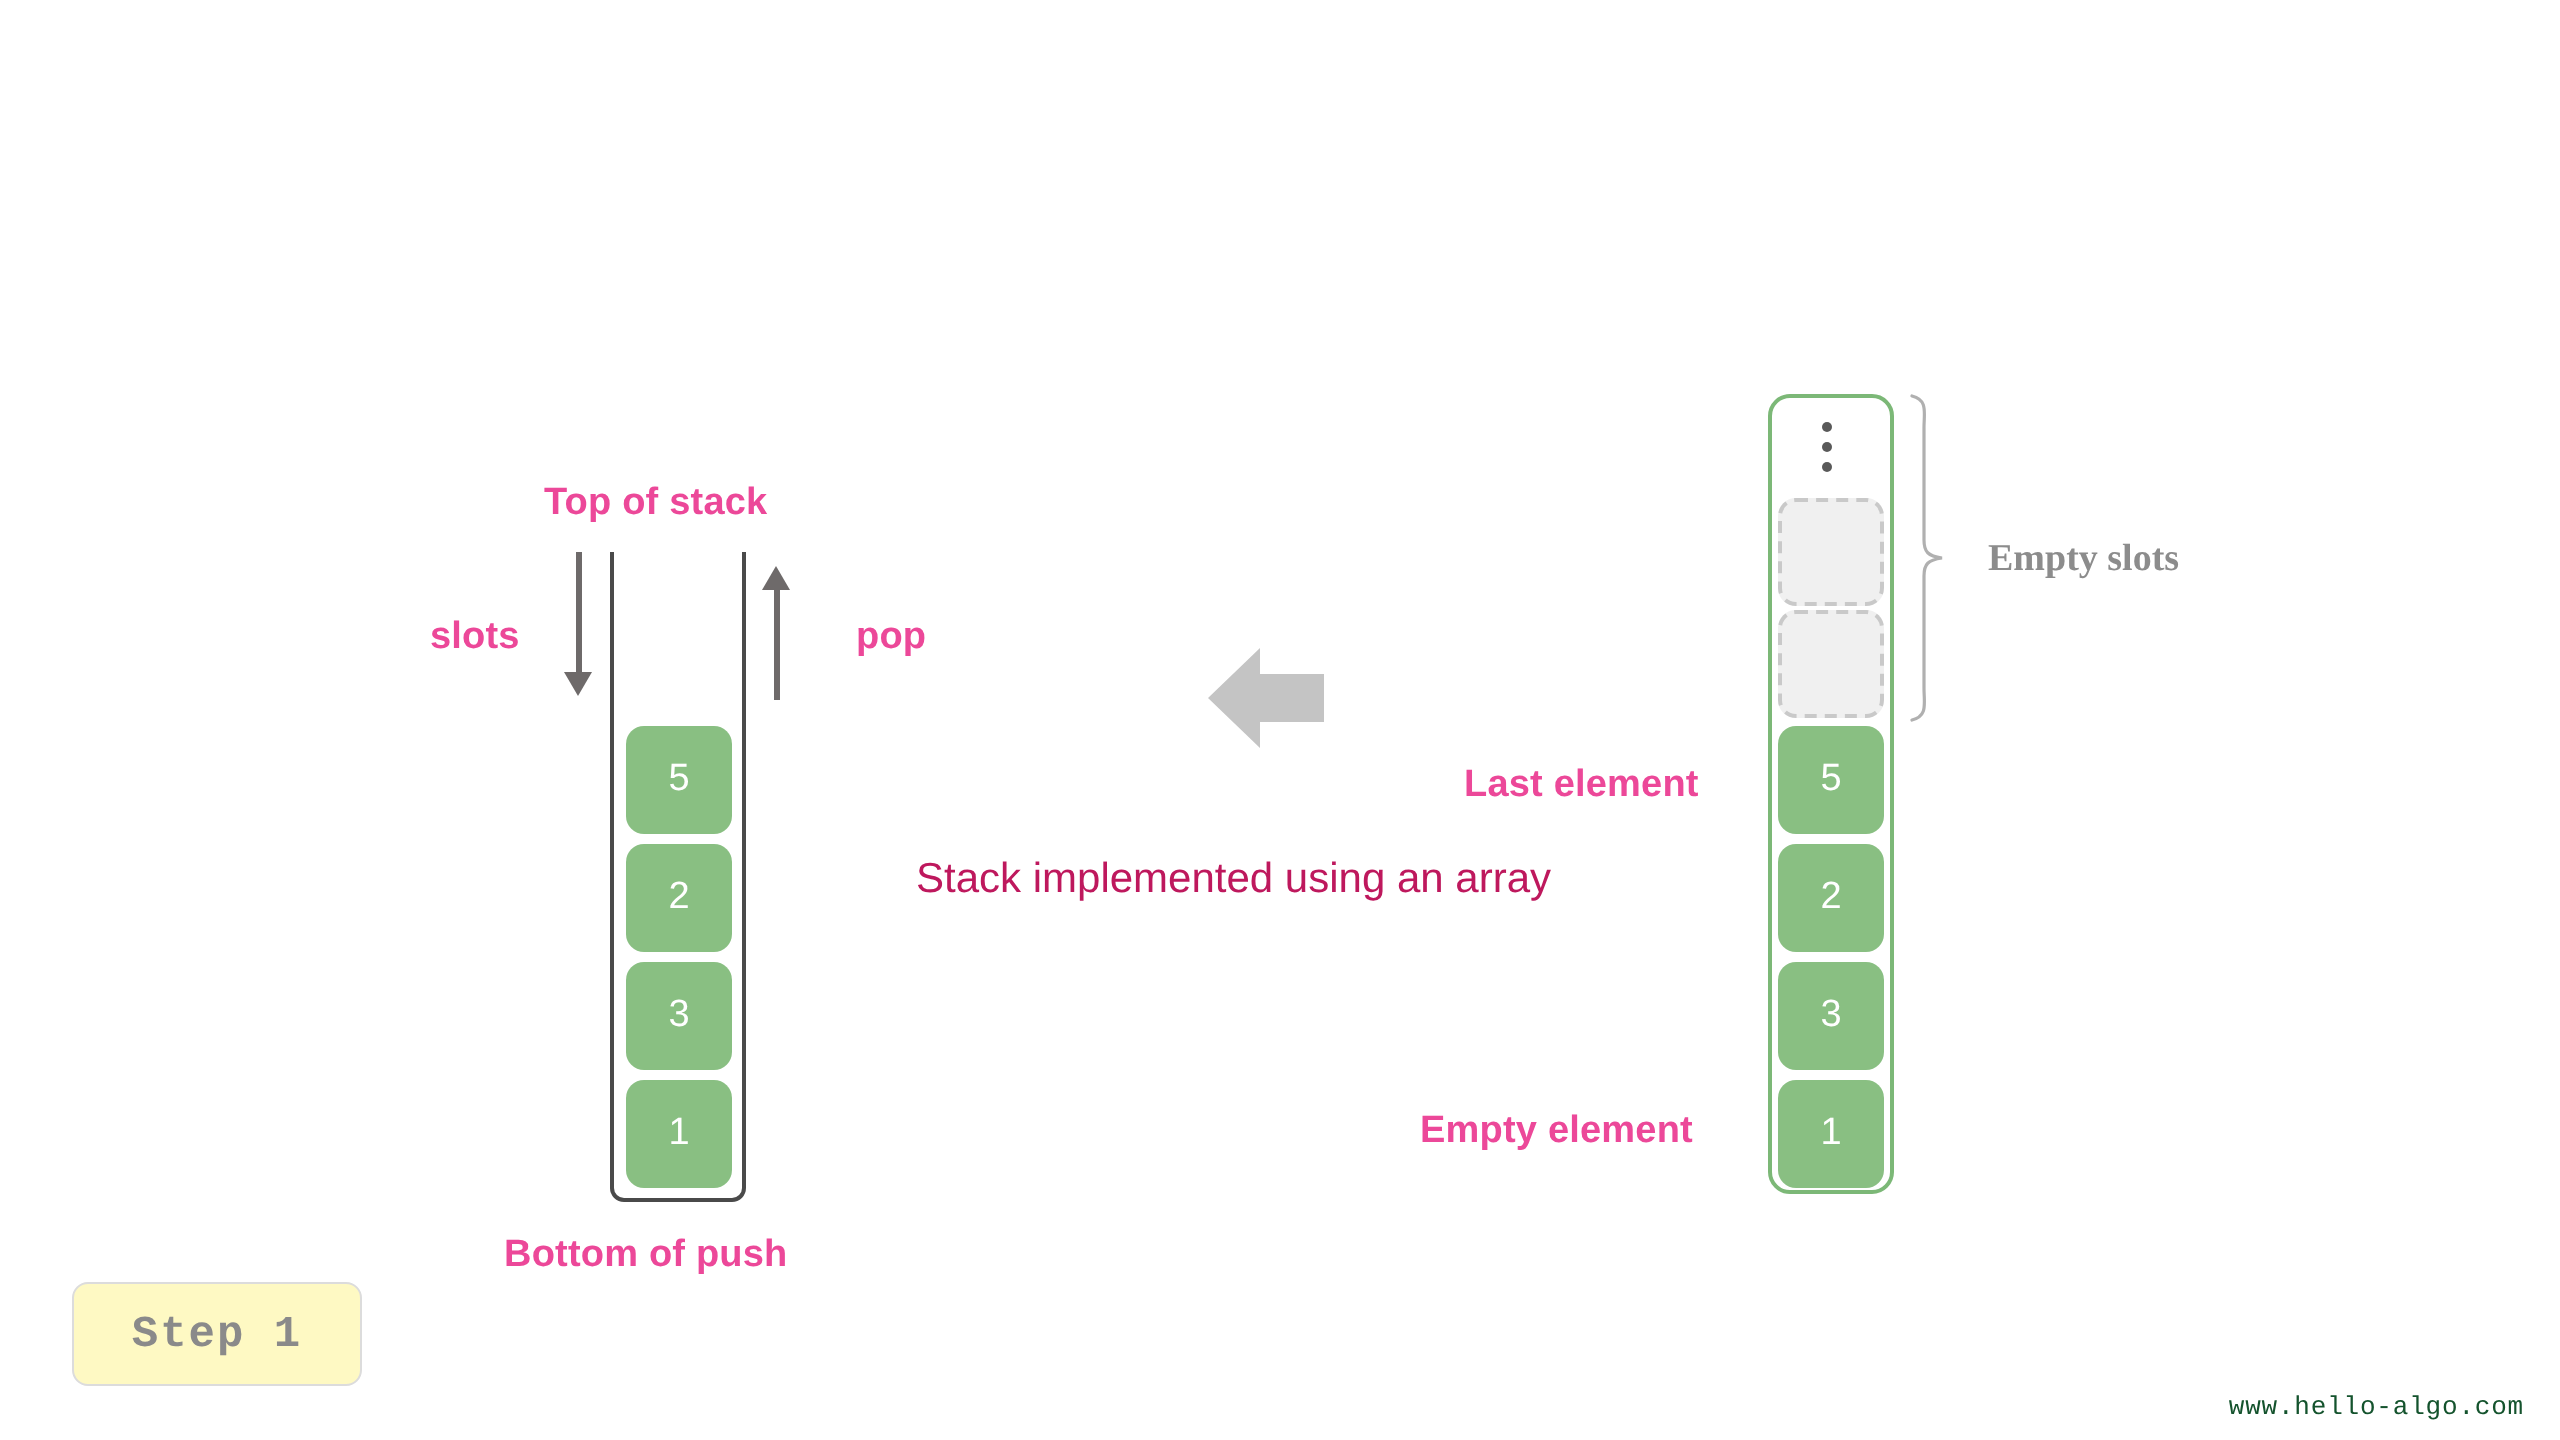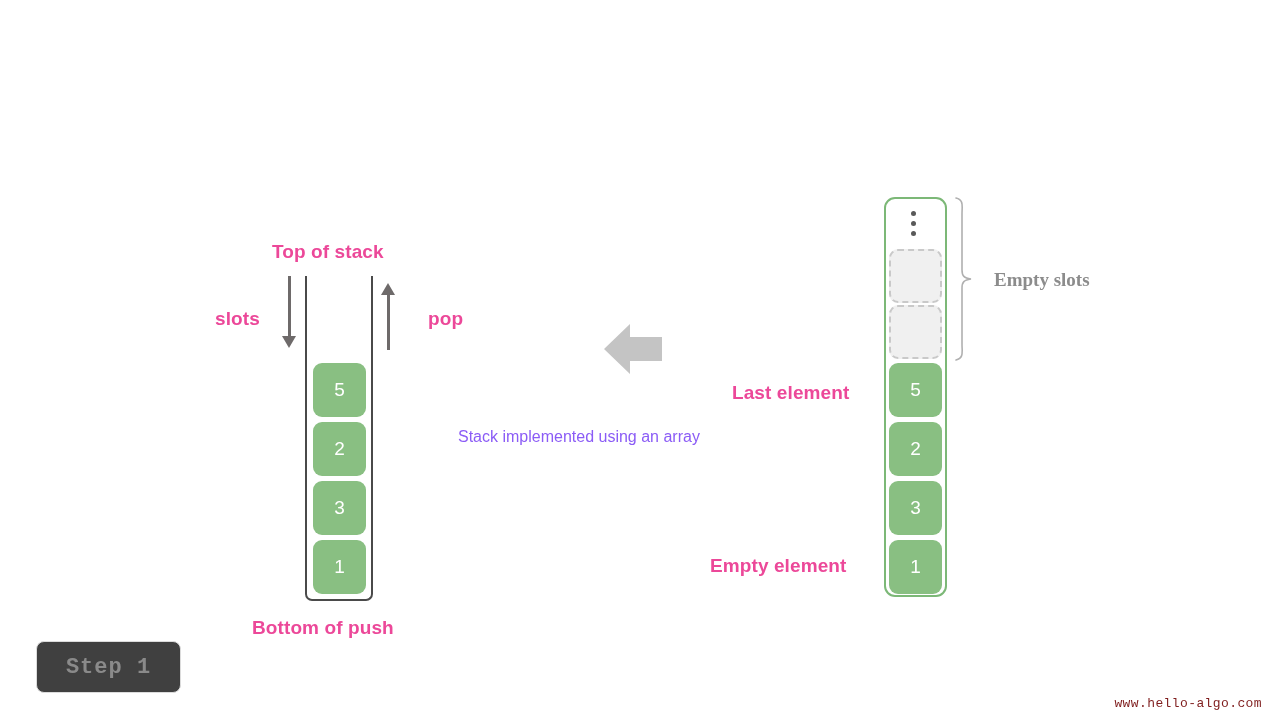--- a/index.html
+++ b/index.html
@@ -35,22 +35,22 @@
   .label-gray-bold {
     font-family: Liberation Serif, serif;
     font-weight: bold;
     font-size: 19px;
     color: #8c8c8c;
     white-space: nowrap;
   }
   .caption-gray {
     font-family: "Liberation Sans", sans-serif;
     font-weight: normal;
-    font-size: 16px;
-    color: #8b5cf6;
+    font-size: 21px;
+    color: #be185d;
     white-space: nowrap;
   }
 
   
   .stack-container {
     left: 305px;
     top: 276px;
     width: 68px;
     height: 325px;
     border: 2px solid #4a4a4a;
@@ -160,41 +160,41 @@
   }
 
   
   .step-badge {
     left: 36px;
     top: 641px;
     width: 145px;
     height: 52px;
     border: 1px solid #dcdcdc;
     border-radius: 8px;
-    background: #404040;
+    background: #fef9c3;
     display: flex;
     align-items: center;
     justify-content: center;
     box-sizing: border-box;
   }
   .step-badge-text {
     font-family: "Liberation Mono", monospace;
     font-weight: bold;
     font-size: 22px;
     color: #8a8a8a;
     letter-spacing: 1px;
   }
 
   
   .watermark {
     right: 18px;
     bottom: 9px;
     font-family: "Liberation Mono", monospace;
     font-size: 13px;
-    color: #7f1d1d;
+    color: #14532d;
     white-space: nowrap;
     letter-spacing: 0.4px;
   }
 </style>
 </head>
 <body>
 
 <div class="canvas">
 
   <div class="abs label-dark" style="left:272px; top:241px;">Top of stack</div>

